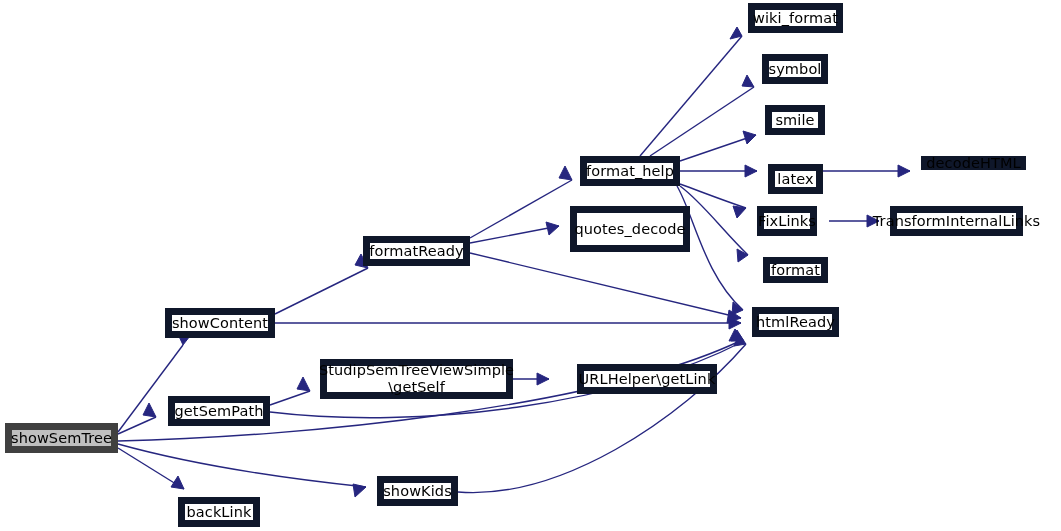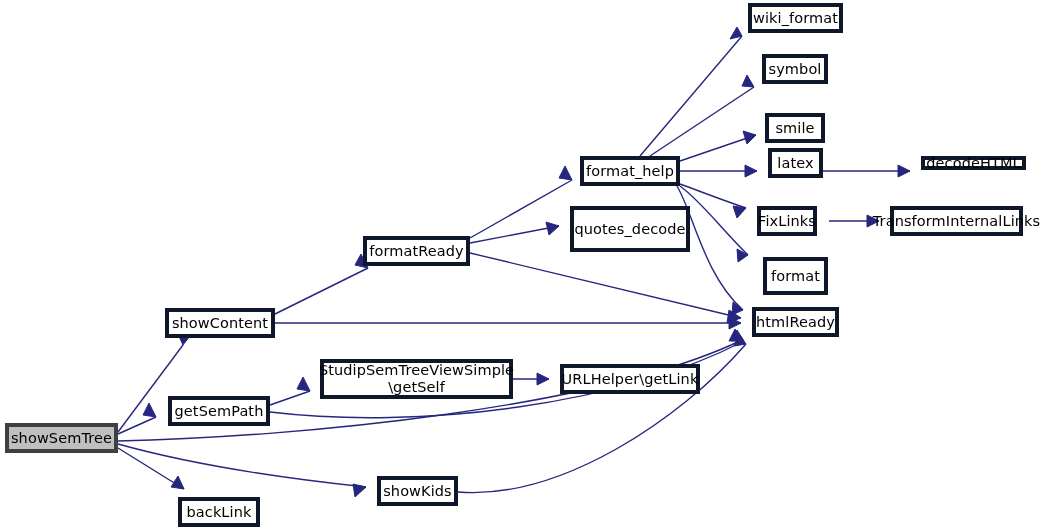--- a/index.html
+++ b/index.html
@@ -20,21 +20,21 @@
   #edges-layer {
     position: absolute;
     left: 0;
     top: 0;
     width: 1061px;
     height: 531px;
   }
   .node {
     position: absolute;
     box-sizing: border-box;
-    border: 4px solid #0f172a;
+    border: 7px solid #0f172a;
     background: #ffffff;
     color: #000000;
     font-size: 14.5px;
     line-height: 1.15;
     display: flex;
     align-items: center;
     justify-content: center;
     text-align: center;
     white-space: pre-line;
     letter-spacing: 0.1px;
@@ -98,26 +98,26 @@
     </svg>
   <div id="nodes-layer">
       <div class="node current" style="left: 5px; top: 423px; width: 113px; height: 30px;">showSemTree</div>
       <div class="node" style="left: 165px; top: 308px; width: 110px; height: 30px;">showContent</div>
       <div class="node" style="left: 168px; top: 396px; width: 102px; height: 30px;">getSemPath</div>
       <div class="node" style="left: 178px; top: 497px; width: 82px; height: 30px;">backLink</div>
       <div class="node" style="left: 377px; top: 476px; width: 81px; height: 30px;">showKids</div>
       <div class="node" style="left: 363px; top: 236px; width: 107px; height: 30px;">formatReady</div>
       <div class="node" style="left: 320px; top: 359px; width: 193px; height: 40px;">StudipSemTreeViewSimple
 \getSelf</div>
-      <div class="node" style="left: 560px; top: 364px; width: 140px; height: 30px;">URLHelper\getLink</div>
+      <div class="node" style="left: 577px; top: 364px; width: 140px; height: 30px;">URLHelper\getLink</div>
       <div class="node" style="left: 570px; top: 206px; width: 120px; height: 46px;">quotes_decode</div>
       <div class="node" style="left: 580px; top: 156px; width: 100px; height: 30px;">format_help</div>
       <div class="node" style="left: 748px; top: 3px; width: 95px; height: 30px;">wiki_format</div>
       <div class="node" style="left: 762px; top: 54px; width: 66px; height: 30px;">symbol</div>
-      <div class="node" style="left: 765px; top: 105px; width: 60px; height: 30px; margin-top: 8px;">smile</div>
-      <div class="node" style="left: 768px; top: 148px; width: 55px; height: 30px;">latex</div>
+      <div class="node" style="left: 765px; top: 105px; width: 60px; height: 30px;">smile</div>
+      <div class="node" style="left: 768px; top: 164px; width: 55px; height: 30px;">latex</div>
       <div class="node" style="left: 757px; top: 206px; width: 60px; height: 30px;">FixLinks</div>
-      <div class="node" style="left: 763px; top: 257px; width: 65px; height: 38px;">format</div>
+      <div class="node" style="left: 763px; top: 257px; width: 65px; height: 26px;">format</div>
       <div class="node" style="left: 752px; top: 307px; width: 87px; height: 30px;">htmlReady</div>
       <div class="node" style="left: 921px; top: 156px; width: 105px; height: 14px;">decodeHTML</div>
       <div class="node" style="left: 890px; top: 206px; width: 133px; height: 30px;">TransformInternalLinks</div>
     </div>
 </div>
 
 </body></html>

